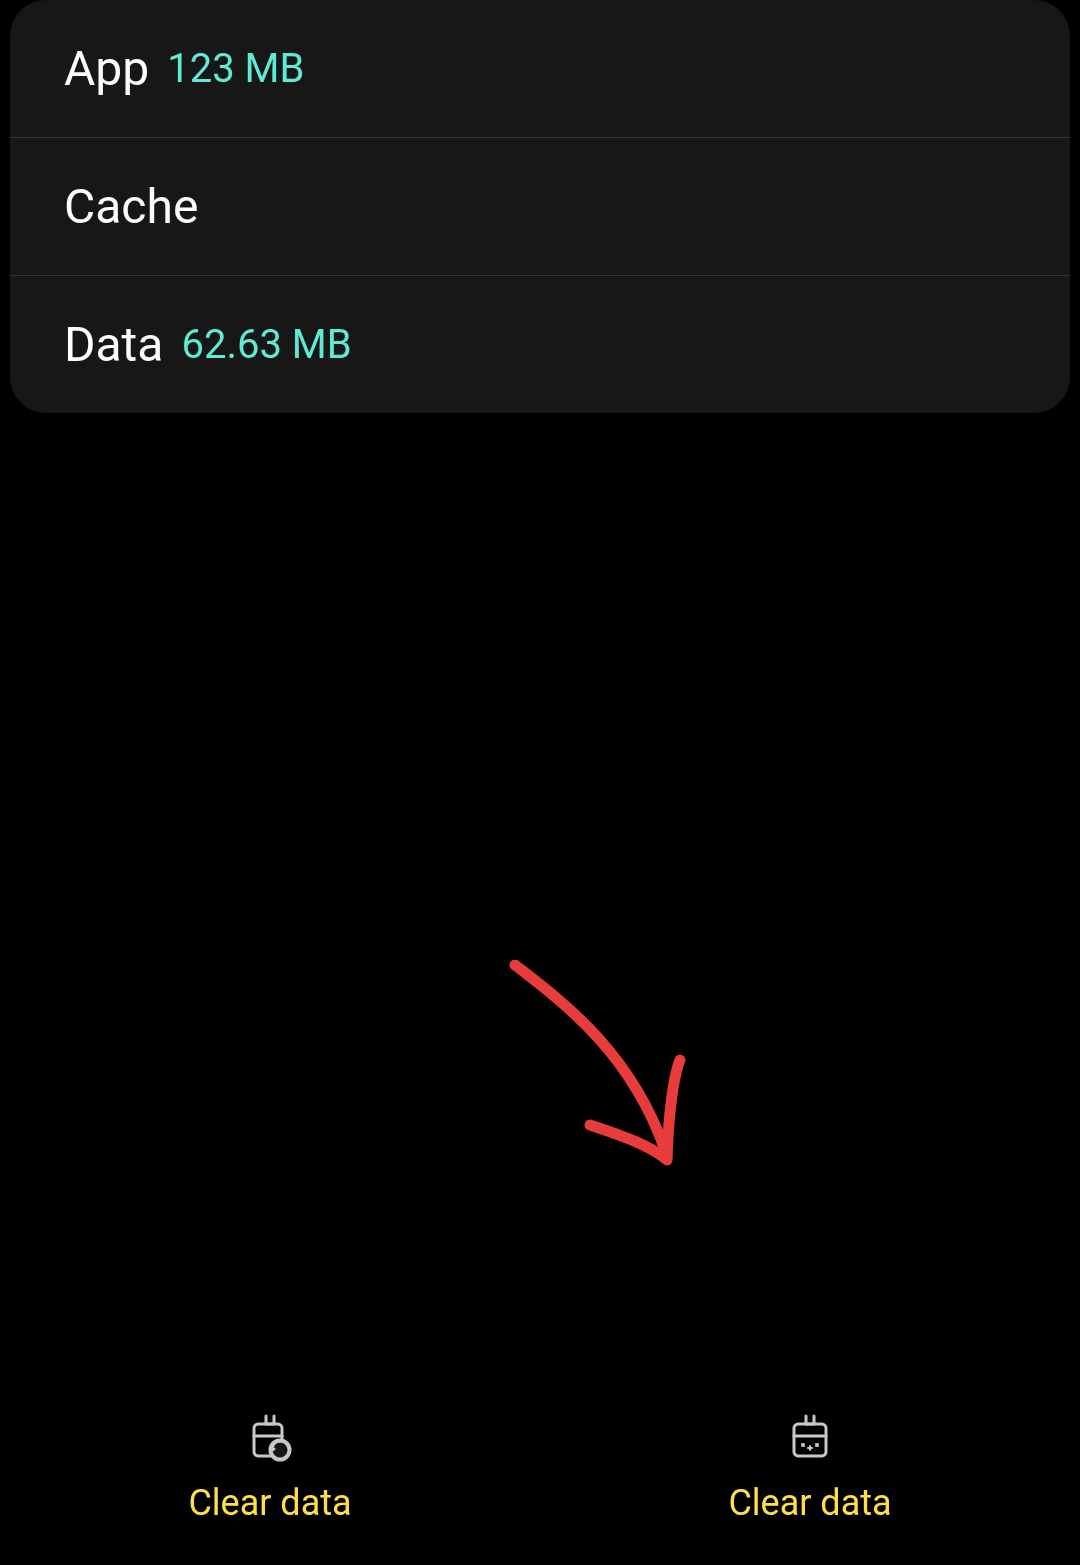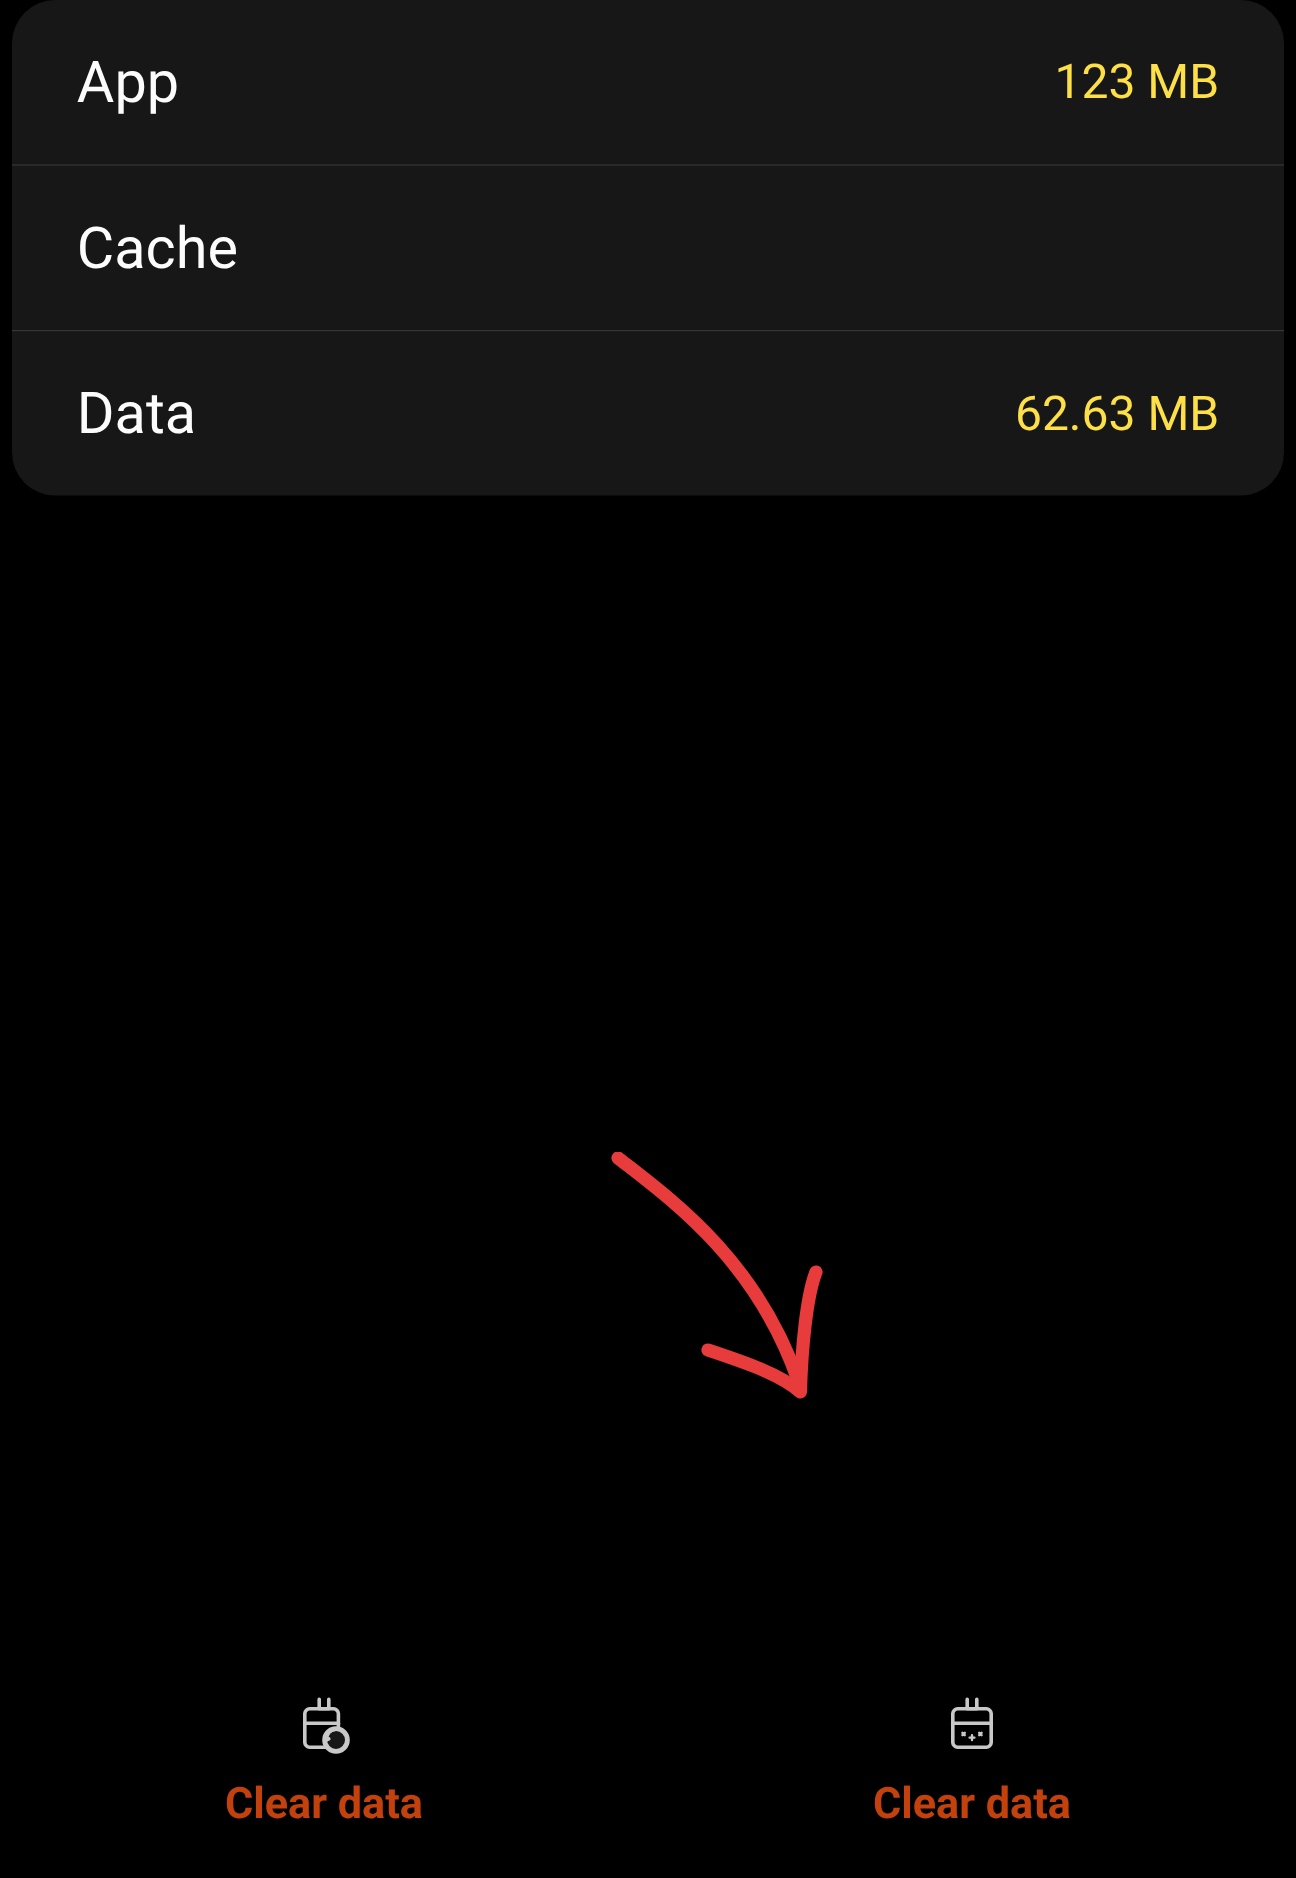--- a/index.html
+++ b/index.html
@@ -17,37 +17,37 @@
       overflow: hidden;
     }
     .storage-card {
       background: #171717;
       border-radius: 36px;
       margin: 0 10px;
       padding: 0;
     }
     .storage-row {
       display: flex;
-      justify-content: space-between;
       align-items: center;
       padding: 40px 54px 40px 54px;
       border-bottom: 1px solid #363636;
+      gap: 18px;
     }
     .storage-row:last-child {
       border-bottom: none;
     }
     .storage-label {
       font-size: 48px;
       font-weight: 400;
       color: #fcfcfc;
     }
     .storage-value {
       font-size: 40px;
       font-weight: 400;
-      color: #fde047;
+      color: #5eead4;
     }
     .bottom-actions {
       position: absolute;
       bottom: 0;
       left: 0;
       right: 0;
       display: flex;
       height: 200px;
     }
     .action-button {
@@ -61,22 +61,22 @@
     }
     .action-icon {
       width: 60px;
       height: 60px;
       display: flex;
       align-items: center;
       justify-content: center;
     }
     .action-label {
       font-size: 36px;
-      font-weight: 700;
-      color: #c2410c;
+      font-weight: 400;
+      color: #fde047;
     }
     .annotation-arrow {
       position: absolute;
       top: 960px;
       left: 500px;
       pointer-events: none;
     }
   </style>
 </head>
 <body>

